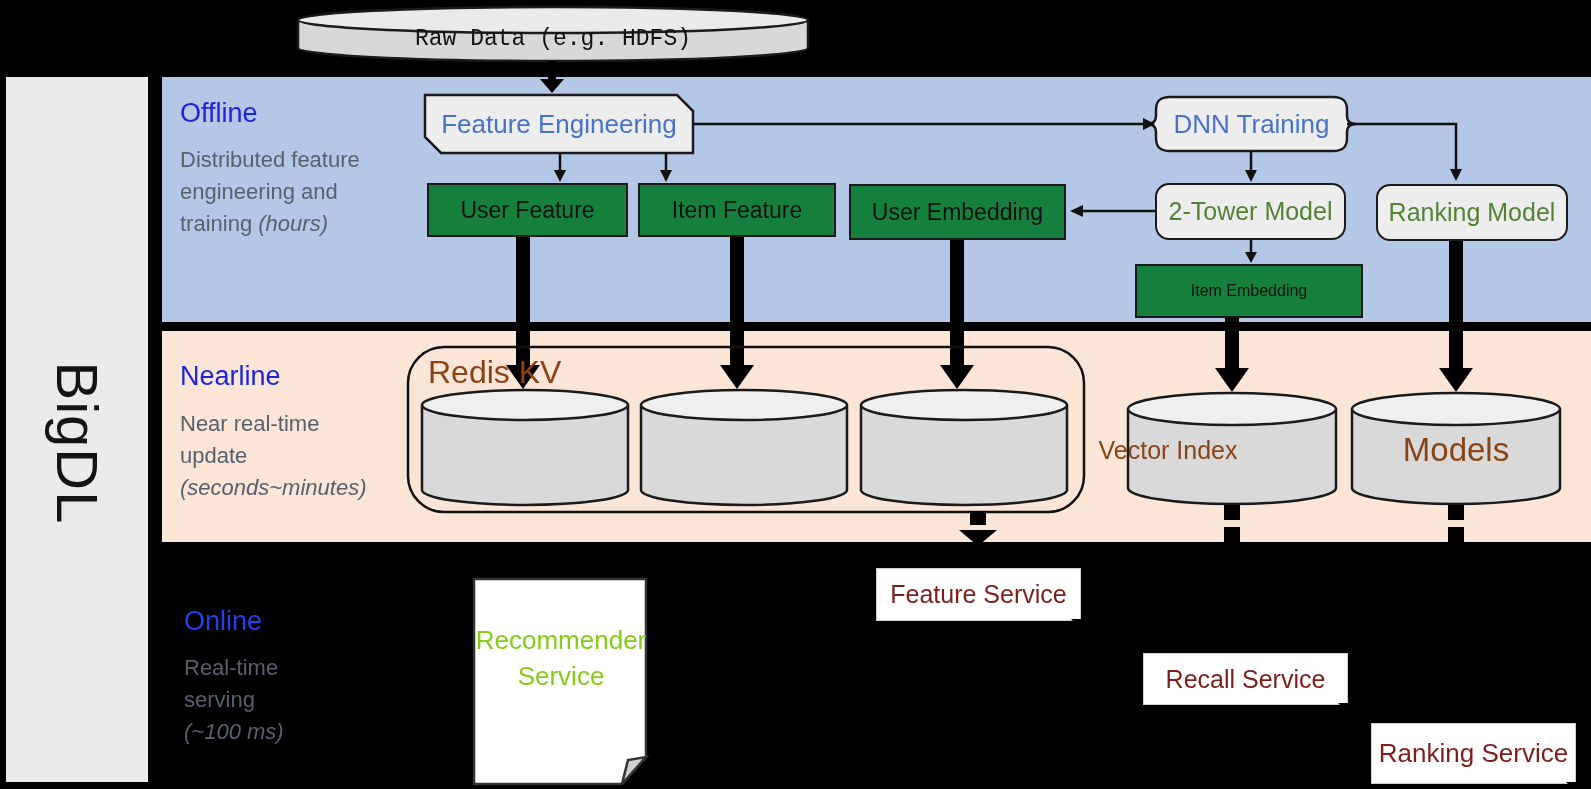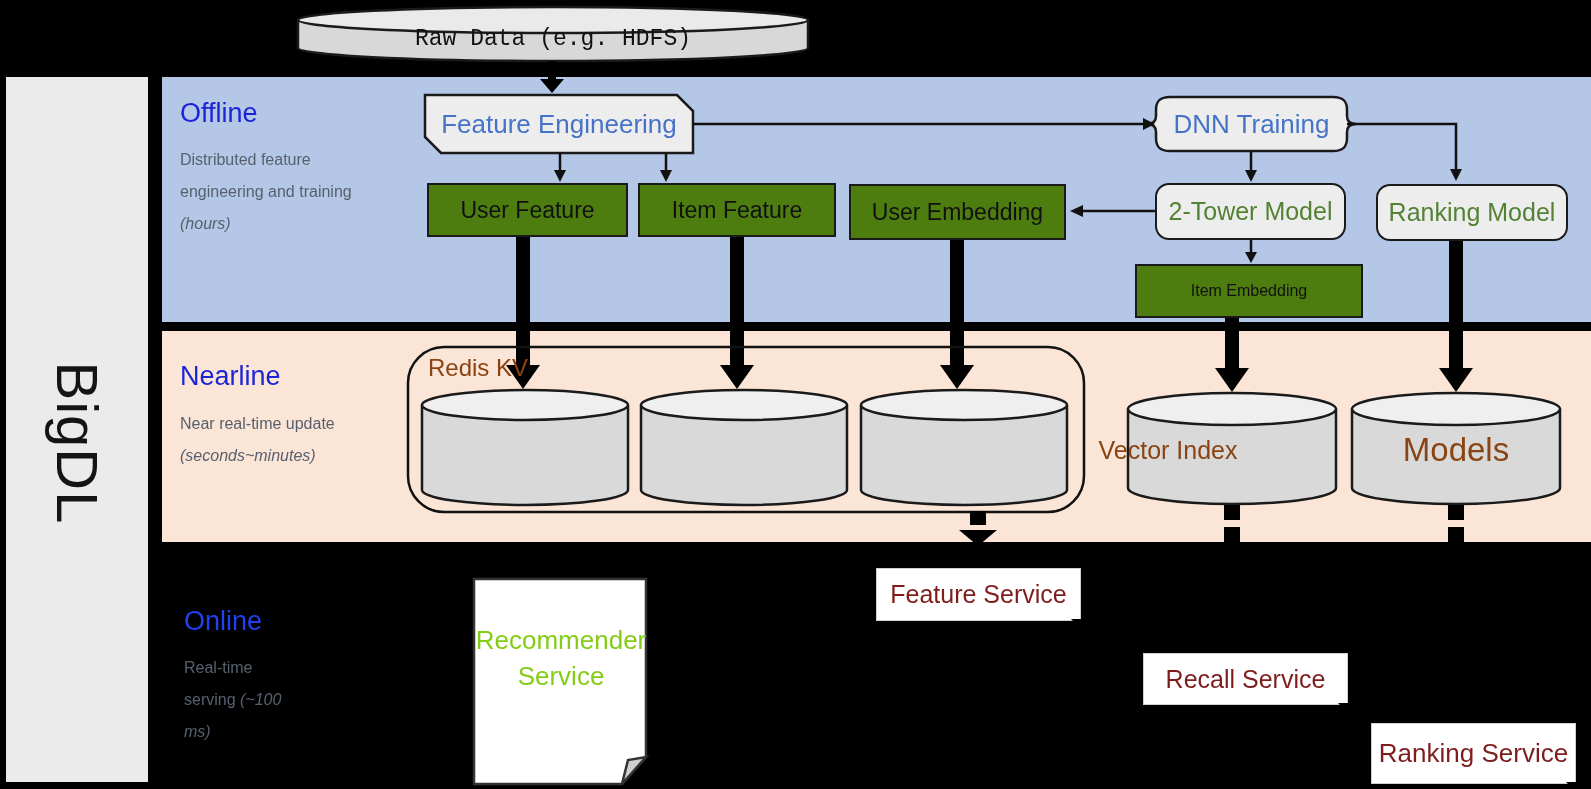--- a/index.html
+++ b/index.html
@@ -13,25 +13,25 @@
   .band-nearline{left:162px;top:331px;width:1429px;height:211px;background:#fbe5d6;}
   .sidebar{left:6px;top:77px;width:142px;height:705px;background:#ebebeb;}
   .brand{
     left:77px;top:443px;transform:translate(-50%,-50%) rotate(90deg);
     font-size:58px;color:#141414;white-space:nowrap;letter-spacing:1px;
   }
   
   .sec-title{font-size:27px;}
   .t-offline,.t-nearline{color:#1c24d8;}
   .t-online{color:#2140f0;}
-  .sec-desc{font-size:16px;line-height:32px;color:#57616e;}
+  .sec-desc{font-size:22px;line-height:32px;color:#57616e;}
   .sec-desc i{font-style:italic;}
   
   .box{display:flex;align-items:center;justify-content:center;text-align:center;box-sizing:border-box;}
-  .gray-box{background:#4d7c0f;border:2px solid #1a1a1a;color:#111;font-size:23px;}
+  .gray-box{background:#15803d;border:2px solid #1a1a1a;color:#111;font-size:23px;}
   .round-box{background:#ededed;border:2.5px solid #1a1a1a;border-radius:14px;color:#548235;font-size:25px;}
   .white-box{background:#ffffff;border:1px solid #cfcfcf;color:#7f1d1d;font-size:25px;}
   .fold{position:absolute;right:-3px;bottom:-11px;width:0;height:0;
         border-top:12px solid #000;border-left:12px solid transparent;}
   
   .shape-label{display:flex;align-items:center;justify-content:center;text-align:center;}
   .blue-text{color:#4673c8;}
   .brown-text{color:#8a4313;}
   .raw-label{color:#111;font-size:23px;}
 </style>
@@ -192,21 +192,21 @@
   <div class="abs box round-box" style="left:1155px;top:183px;width:191px;height:57px;">
     <span>2-Tower Model</span>
   </div>
   <div class="abs box round-box" style="left:1376px;top:184px;width:192px;height:57px;">
     <span>Ranking Model</span>
   </div>
   <div class="abs box gray-box" style="left:1135px;top:264px;width:228px;height:54px;font-size:16px;">
     <span>Item Embedding</span>
   </div>
 
-  <div class="abs brown-text" style="left:428px;top:354px;font-size:24px;">Redis KV</div>
+  <div class="abs brown-text" style="left:428px;top:354px;font-size:32px;">Redis KV</div>
   <div class="abs shape-label brown-text" style="left:1064px;top:425px;width:208px;height:50px;font-size:25px;">Vector Index</div>
   <div class="abs shape-label brown-text" style="left:1352px;top:425px;width:208px;height:50px;font-size:33px;">Models</div>
 
   <div class="abs shape-label" style="left:486px;top:548px;width:150px;height:200px;color:#84cc16;font-size:26px;line-height:36px;margin-top:10px;">Recommender Service</div>
 
   <div class="abs box white-box" style="left:876px;top:568px;width:205px;height:53px;">
     <span>Feature Service</span>
     <div class="fold"></div>
   </div>
   <div class="abs box white-box" style="left:1143px;top:653px;width:205px;height:52px;">

